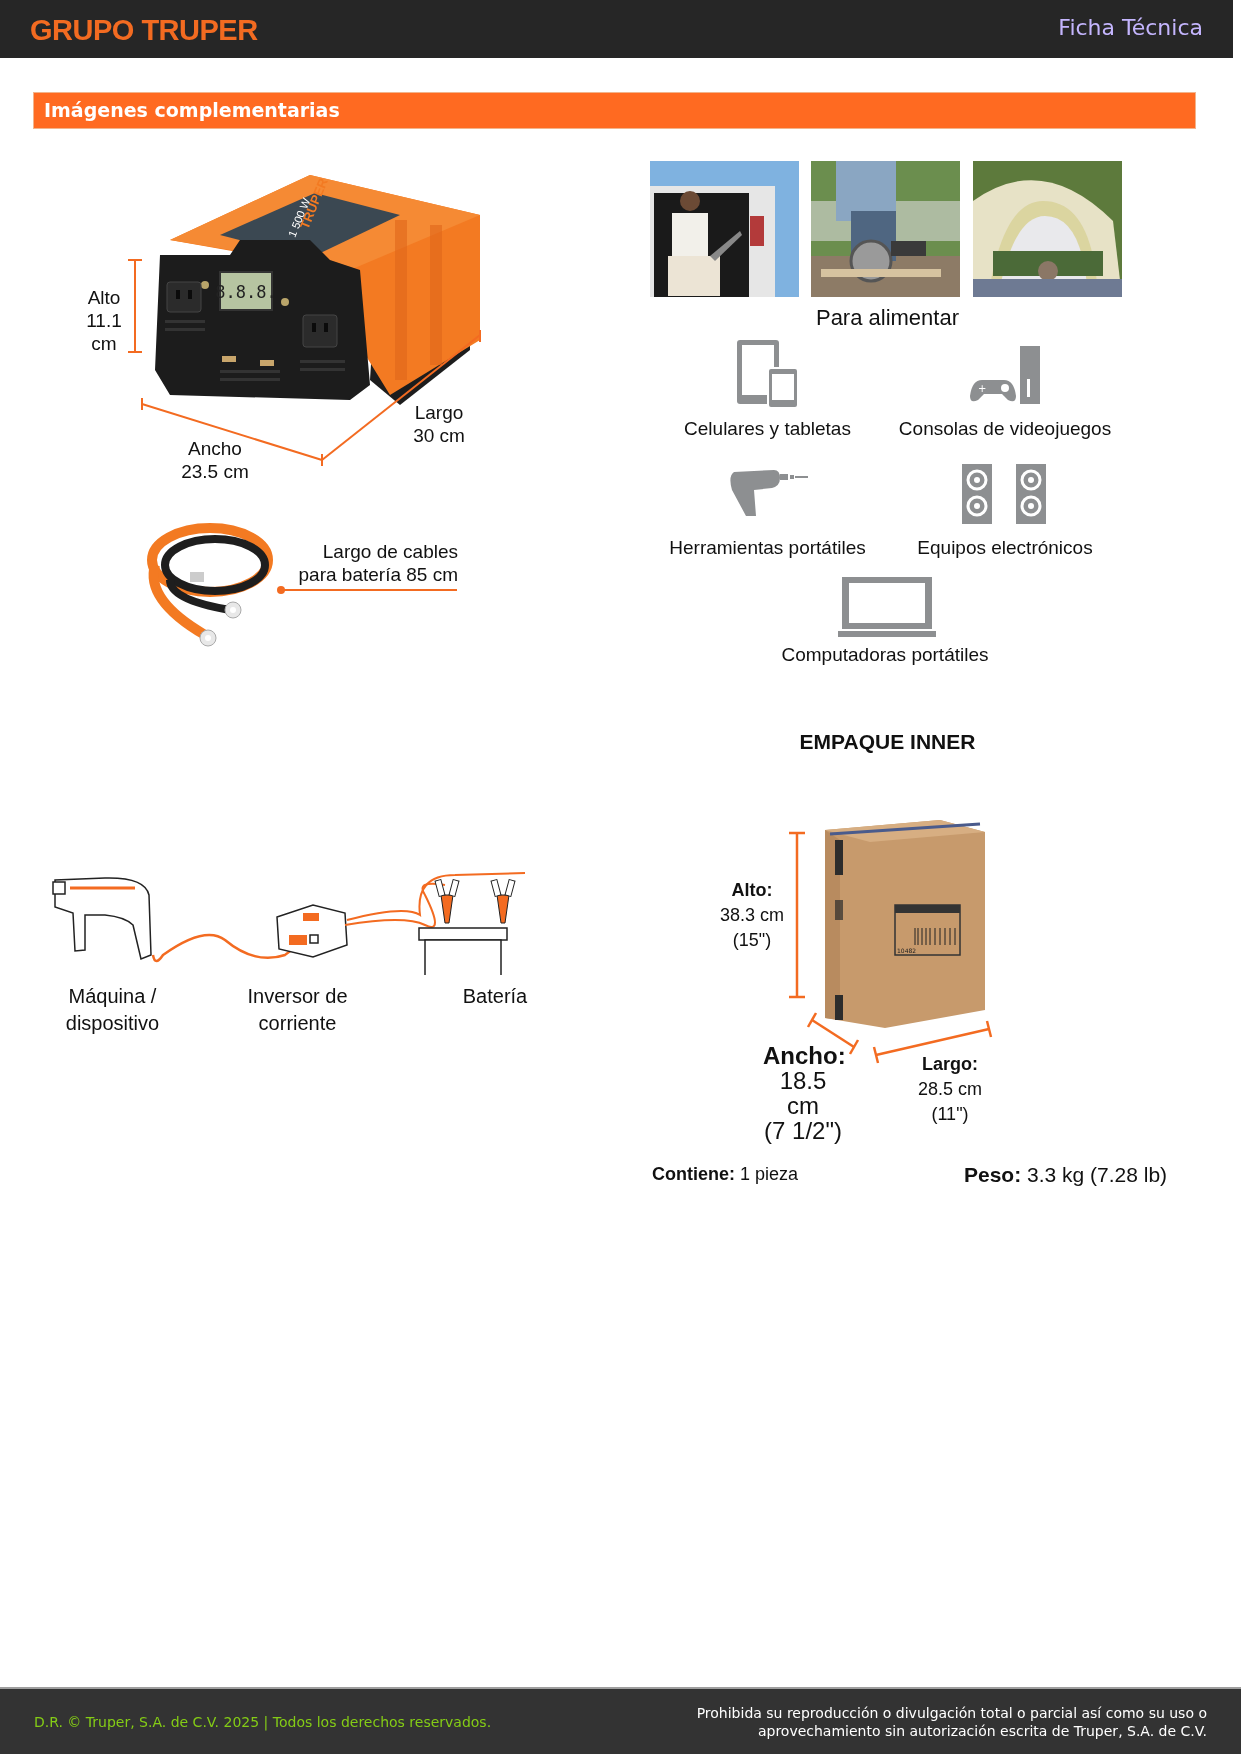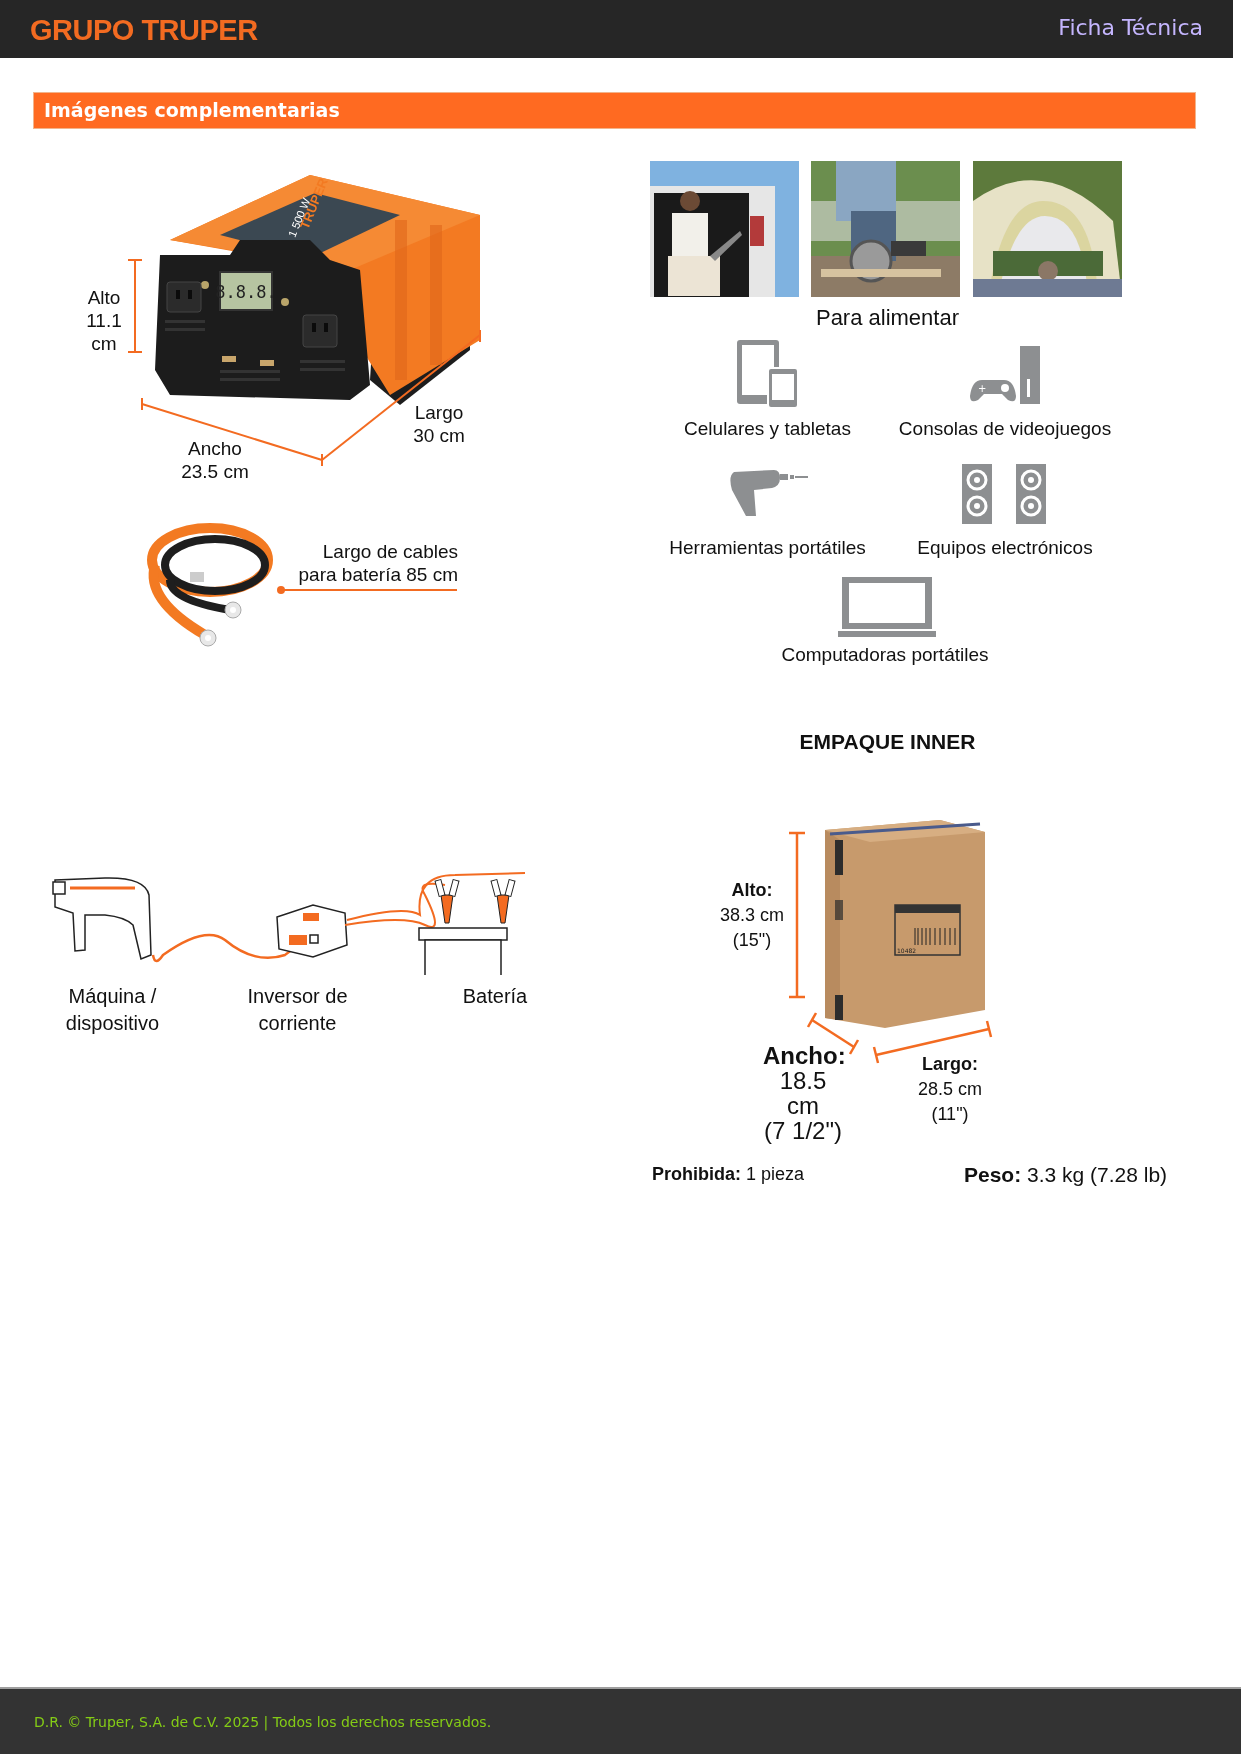--- a/index.html
+++ b/index.html
@@ -292,23 +292,27 @@
   <div>18.5 cm</div>
   <div>(7 1/2")</div>
 </div>
 <div class="lbl" style="left:910px;top:1052px;width:80px;line-height:25px;font-size:18px">
   <div style="font-weight:700">Largo:</div>
   <div>28.5 cm</div>
   <div>(11")</div>
 </div>
 
 <div class="lbl" style="left:652px;top:1163px;text-align:left;font-size:18px;white-space:nowrap">
-  <span style="font-weight:700">Prohibida:</span>
+  <span style="font-weight:700">Contiene:</span>
   <span>1 pieza</span>
 </div>
 <div class="lbl" style="left:964px;top:1163px;text-align:center;font-size:21px;white-space:nowrap">
   <span style="font-weight:700">Peso:</span>
   <span>3.3 kg (7.28 lb)</span>
 </div>
 
 <div class="footer">
   <div class="footer-left">D.R. © Truper, S.A. de C.V. 2025 | Todos los derechos reservados.</div>
+  <div class="footer-right">
+    <div>Prohibida su reproducción o divulgación total o parcial así como su uso o</div>
+    <div>aprovechamiento sin autorización escrita de Truper, S.A. de C.V.</div>
+  </div>
 </div>
 
 </body></html>

